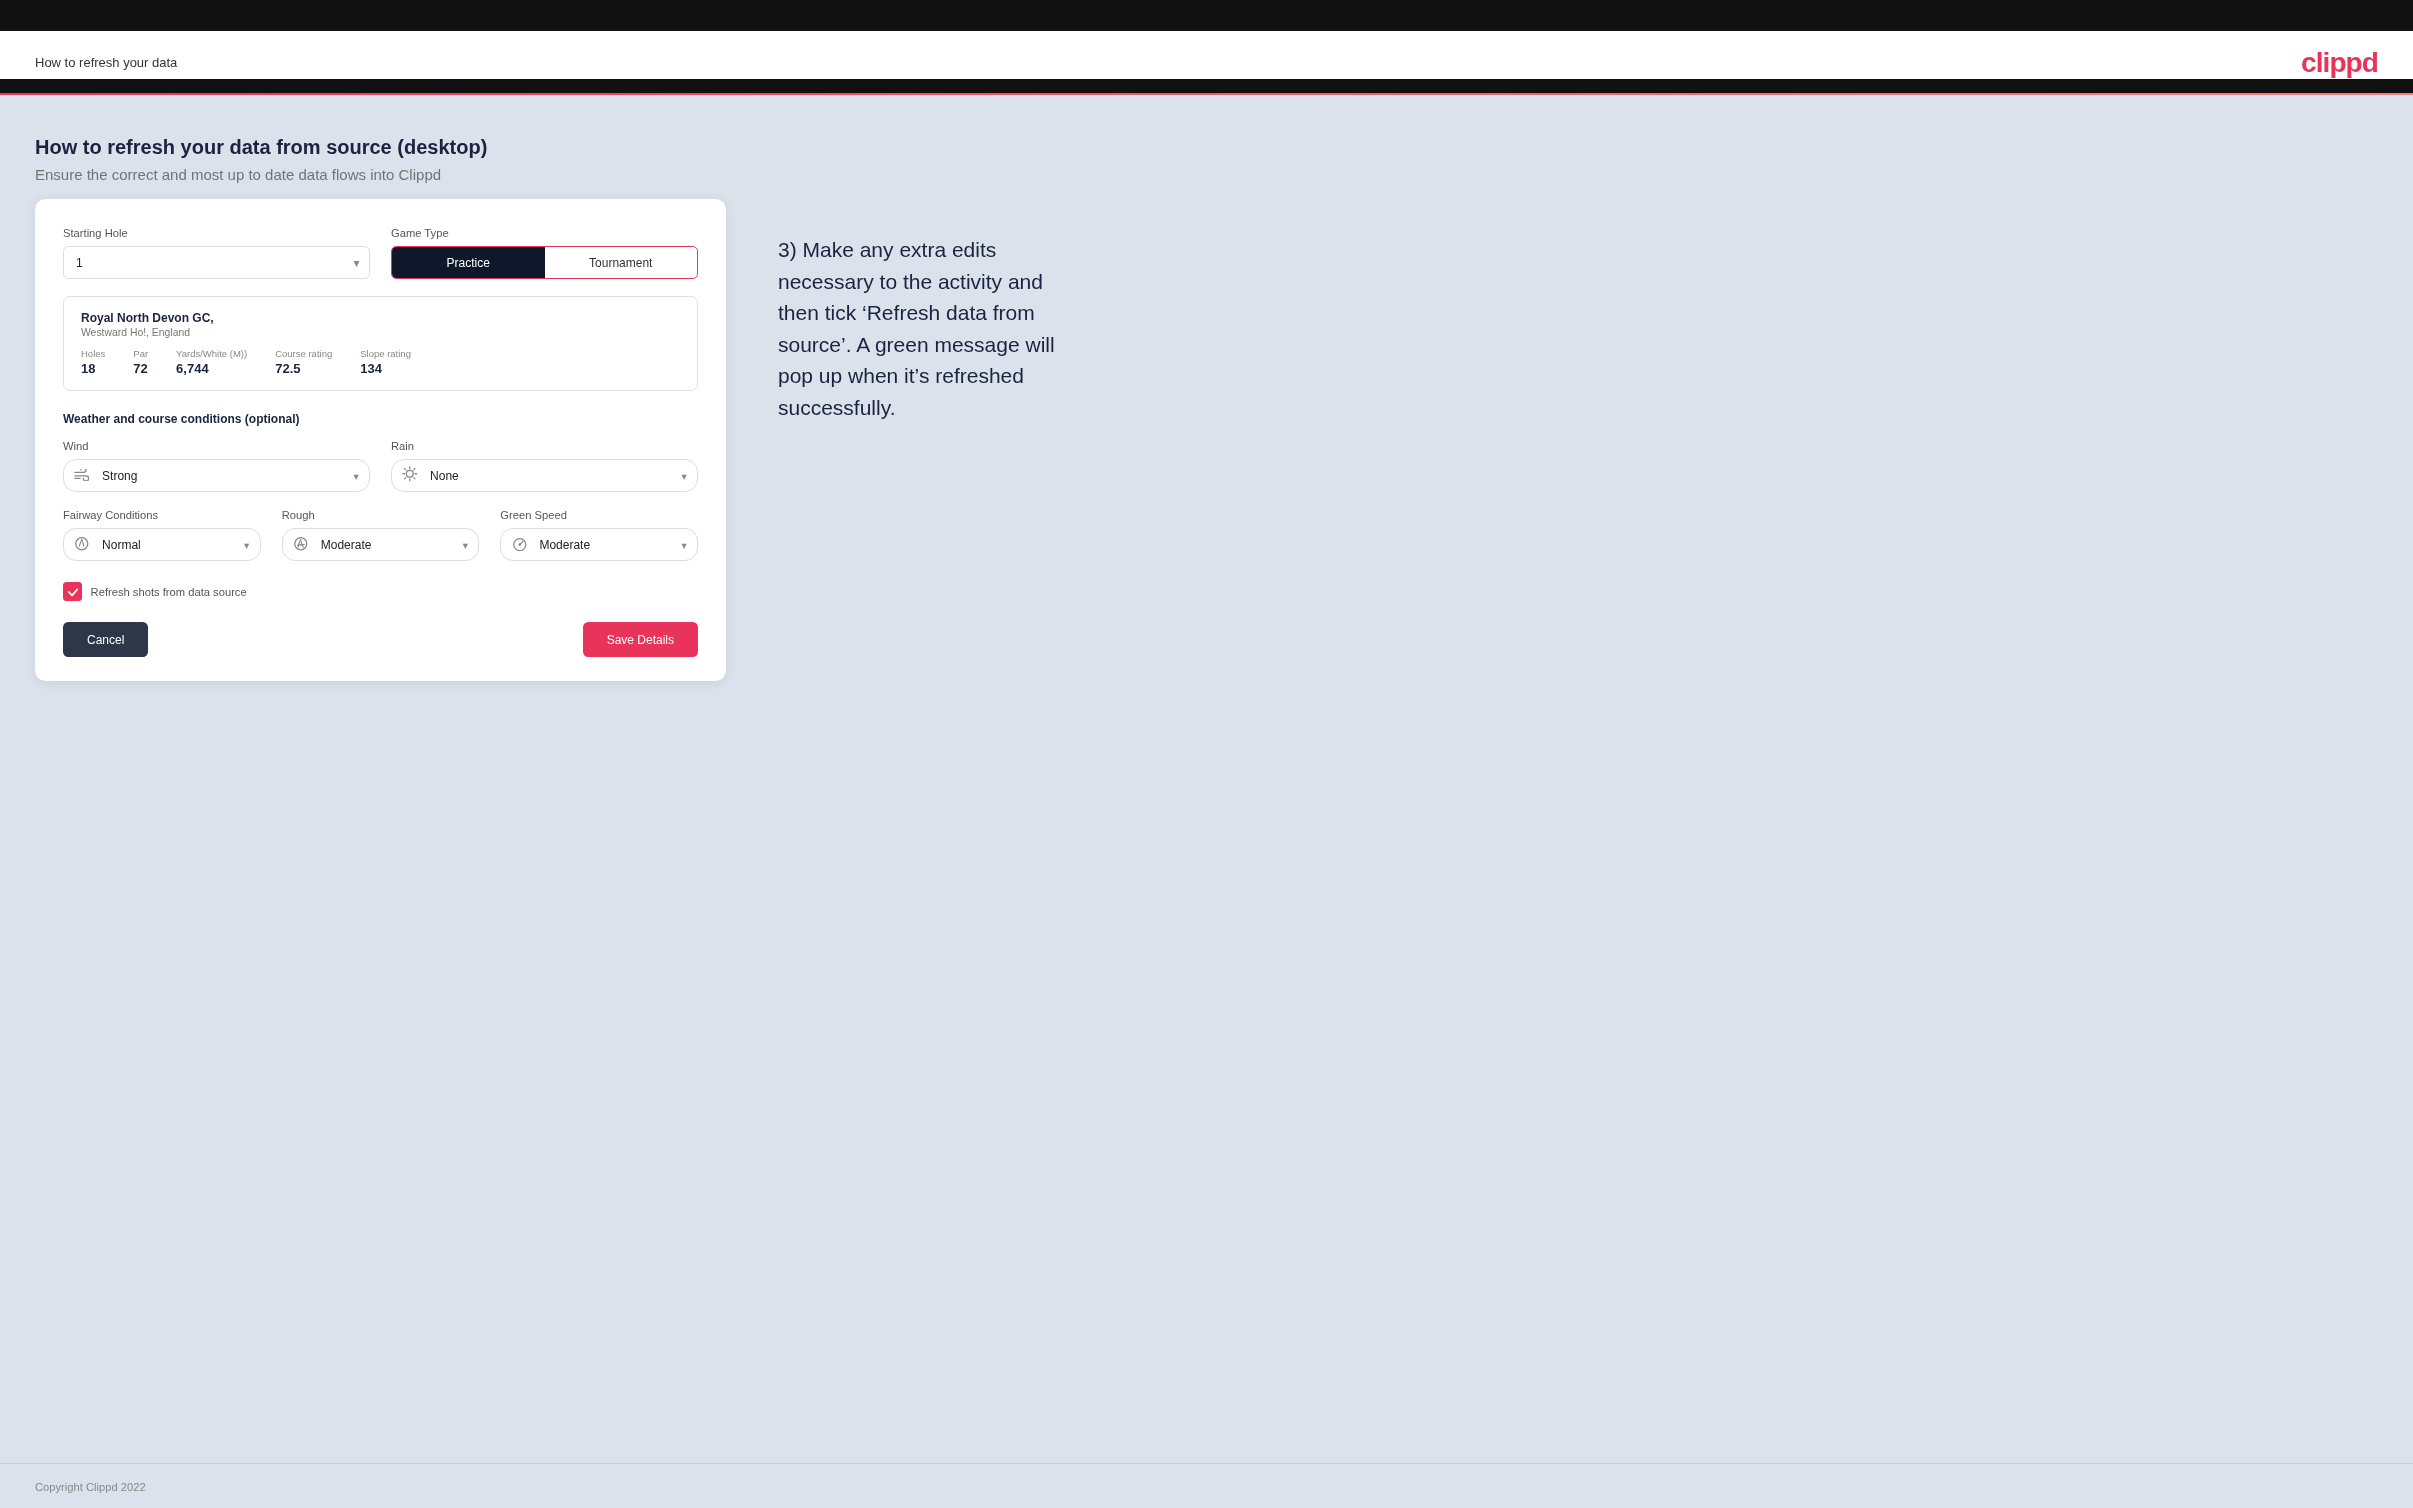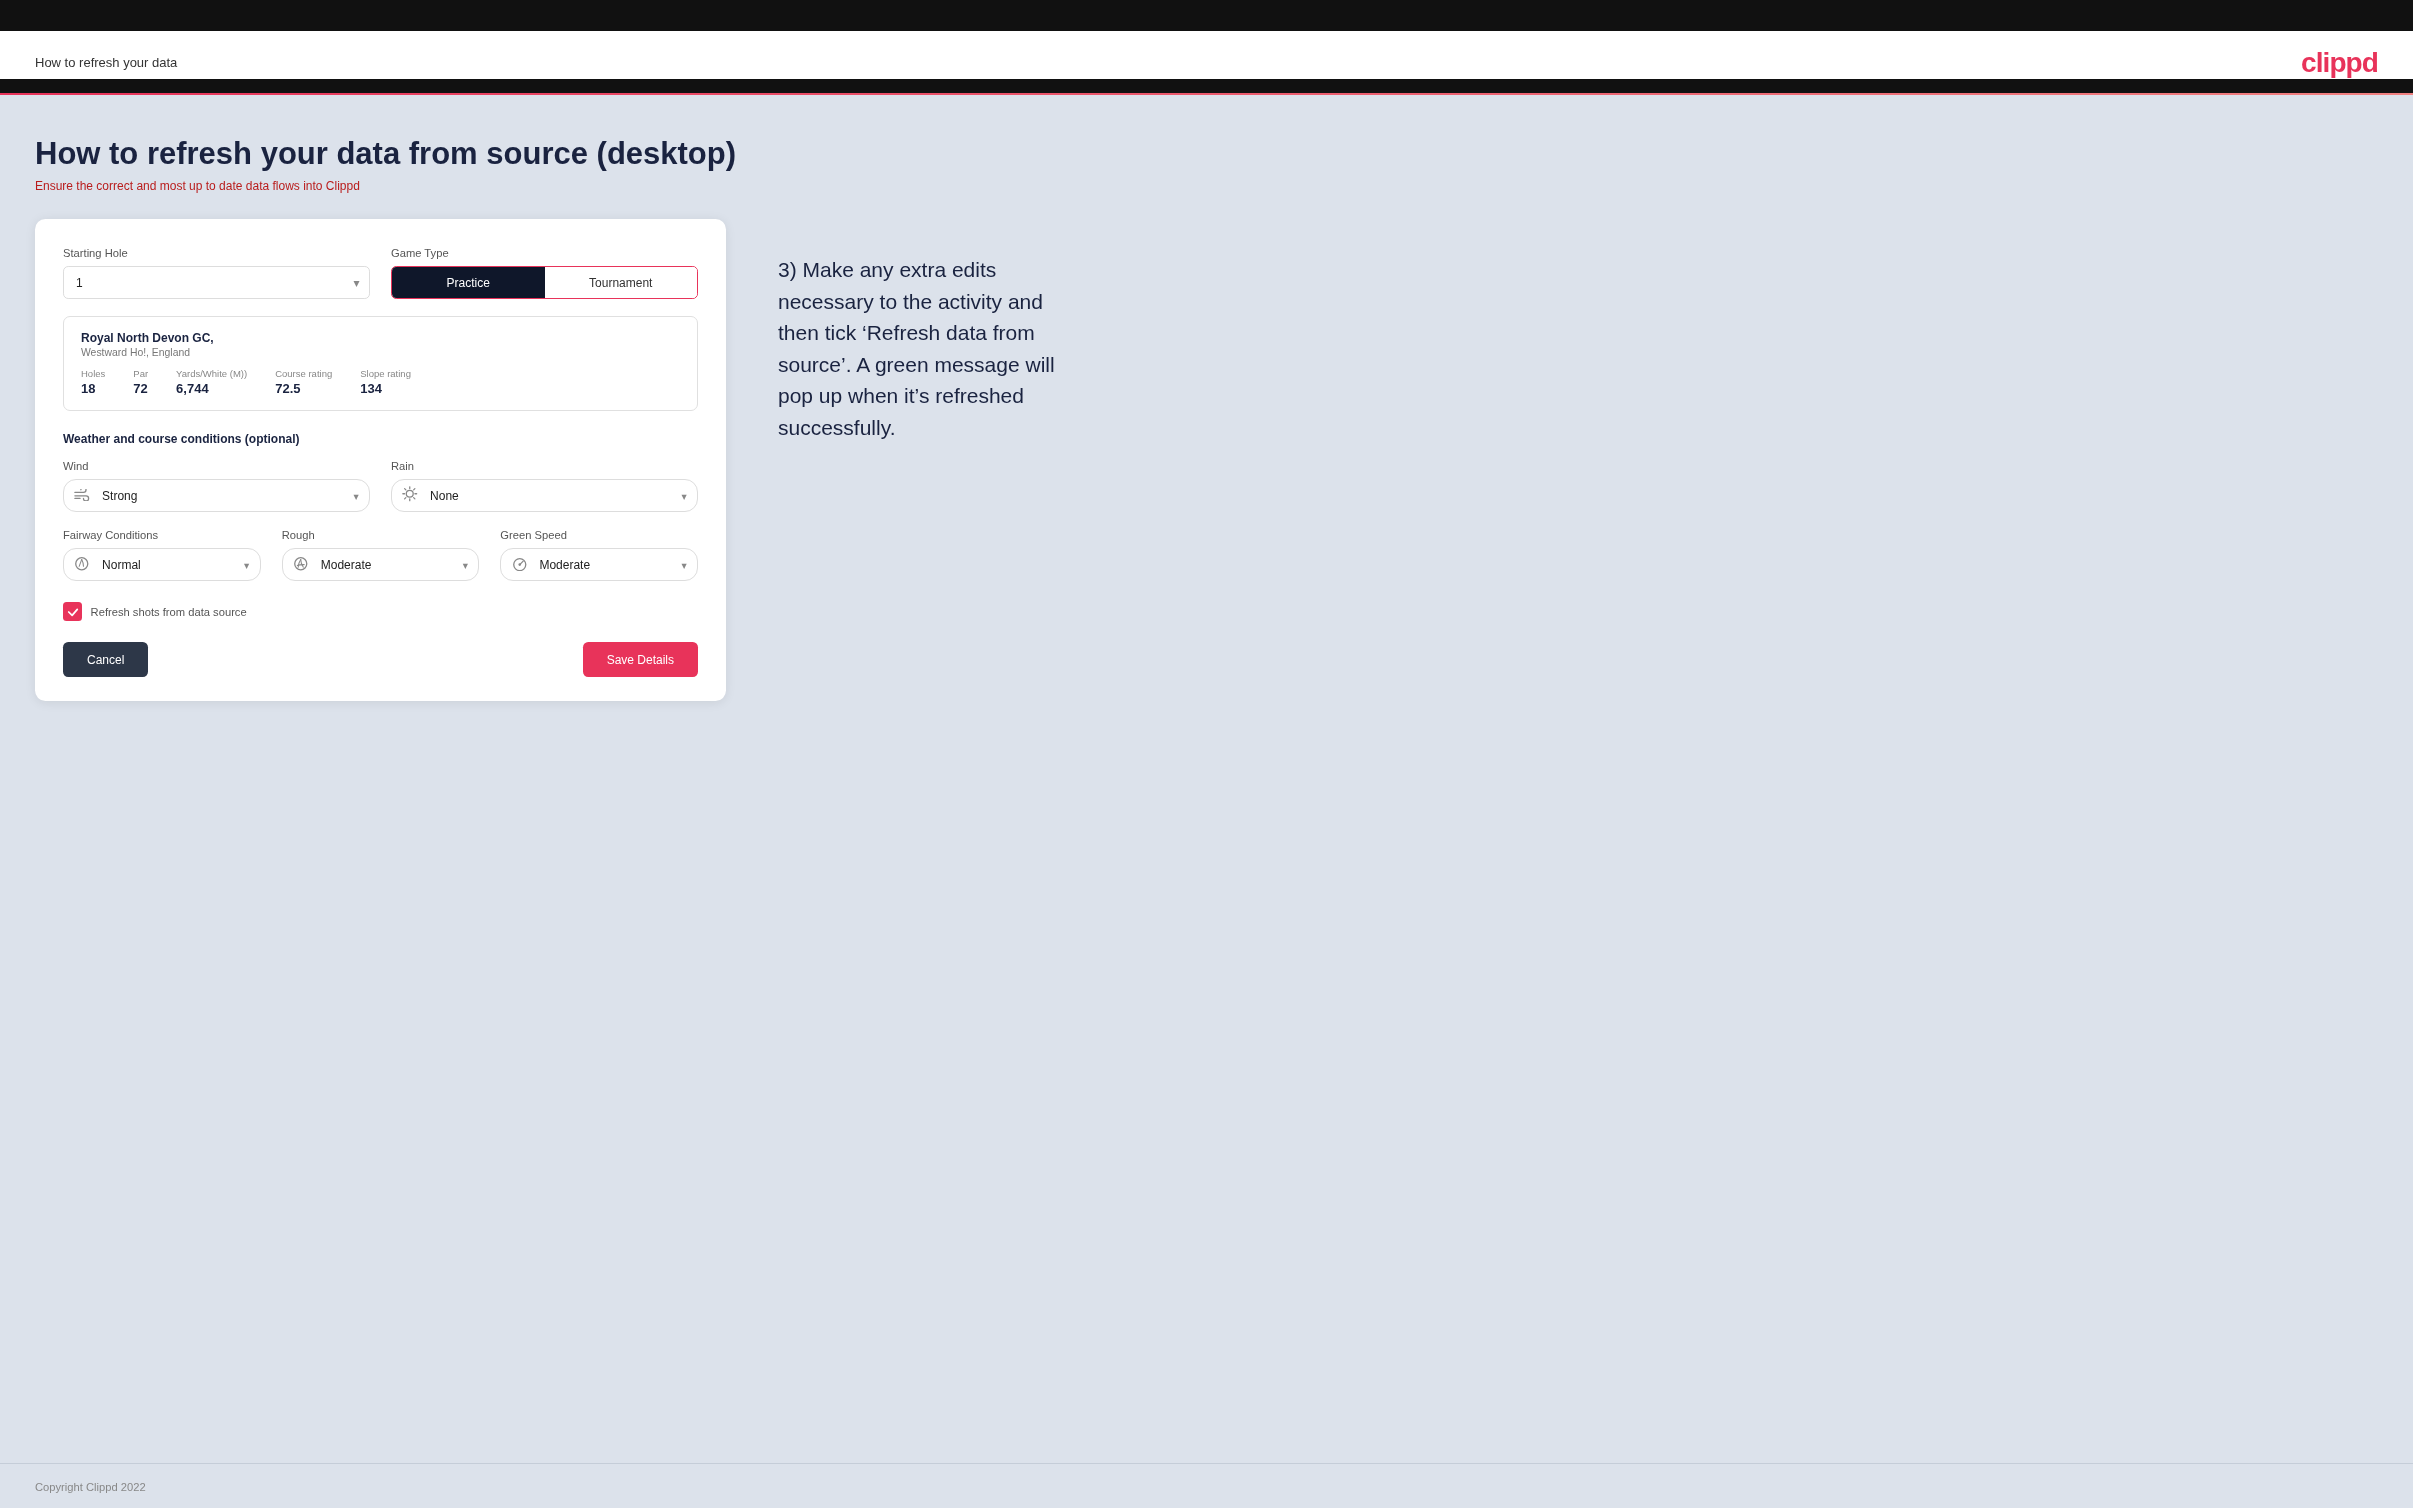--- a/index.html
+++ b/index.html
@@ -40,30 +40,30 @@
       margin-top: 14px;
     }
     .main-content {
       background: #dce2eb;
       flex: 1;
       padding: 41px 35px 35px 35px;
       display: flex;
       flex-direction: column;
     }
     .page-heading {
-      font-size: 31px;
+      font-size: 20px;
       font-weight: 700;
       color: #1a2340;
       margin-bottom: 7px;
     }
     .page-subheading {
-      font-size: 12px;
-      color: #b91c1c;
+      font-size: 15px;
+      color: #737373;
       font-weight: 400;
-      margin-bottom: 26px;
+      margin-bottom: 16px;
     }
     .content-row {
       display: flex;
       gap: 52px;
       align-items: flex-start;
     }
     .form-card {
       background: #fff;
       border-radius: 10.4px;
       padding: 28px 28px 24px 28px;

